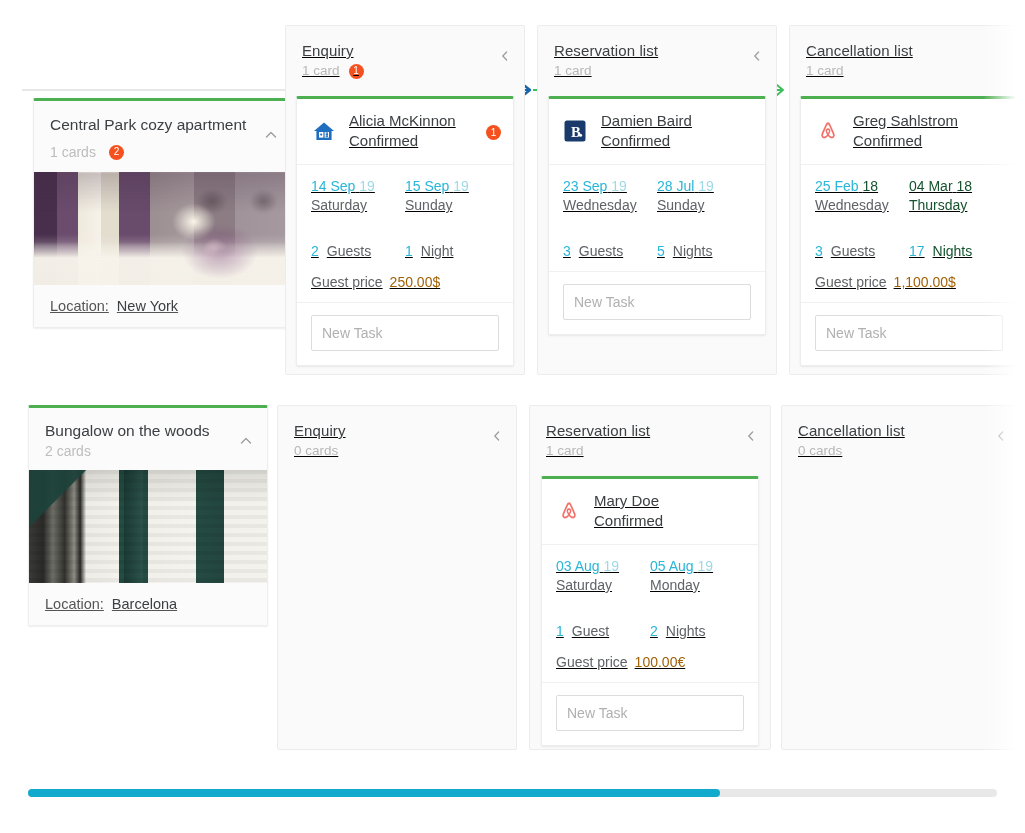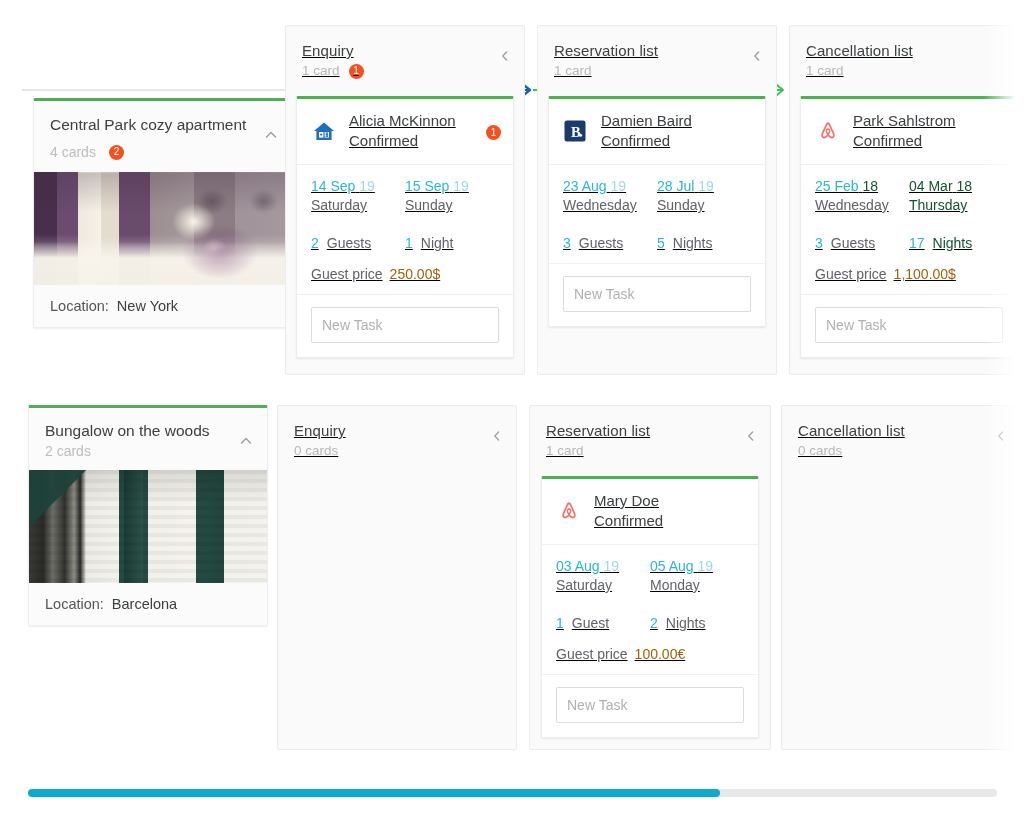--- a/index.html
+++ b/index.html
@@ -65,21 +65,21 @@
   .prop-name { font-size: 15.5px; color: #3c4043; line-height: 21px; }
   .prop-cards-row { display: flex; align-items: center; gap: 13px; margin-top: 9px; }
   .prop-cards { font-size: 14px; color: #bdbdbd; }
   .chev-up {
     position: absolute; right: 14px; top: 27px;
     width: 14px; height: 14px; color: #9e9e9e; cursor: pointer;
   }
   .prop-img { width: 100%; height: 113px; position: relative; overflow: hidden; }
   .prop-loc {
     padding: 13px 16px; background: #fbfbfb;
-    font-size: 14.5px; color: #555;
+    font-size: 14.5px; color: #555; text-decoration: underline;
   }
   .prop-loc b { font-weight: normal; color: #3c4043; margin-left: 8px; }
 
   
   .photo-ny {
     width: 100%; height: 100%;
     background:
       radial-gradient(ellipse 55px 40px at 72% 70%, rgba(120,60,120,.55), rgba(120,60,120,0) 70%),
       radial-gradient(ellipse 30px 26px at 62% 44%, rgba(255,250,235,.95), rgba(255,250,235,0) 72%),
       radial-gradient(ellipse 16px 14px at 70% 68%, rgba(255,245,225,.9), rgba(255,245,225,0) 75%),
@@ -148,21 +148,21 @@
   .res-names { line-height: 20px; }
   .res-guest { font-size: 15px; color: #3c4043; }
   .res-status { font-size: 15px; color: #3c4043; }
   .res-badge { position: absolute; right: 12px; top: 26px; }
   .res-body { padding: 12px 14px 10px 14px; }
   .dates { display: flex; }
   .dcol { width: 50%; }
   .d-date { font-size: 14px; color: #29b6d8; line-height: 19px; }
   .d-date .yr { color: #9fd9e6; }
   .d-day  { font-size: 14px; color: #5f6368; line-height: 19px; }
-  .counts { display: flex; margin-top: 18px; }
+  .counts { display: flex; margin-top: 26px; }
   .ccol { width: 50%; font-size: 14px; line-height: 20px; }
   .ccol .num { color: #29b6d8; margin-right: 8px; }
   .ccol .lbl { color: #5f6368; }
   .price-row { margin-top: 11px; font-size: 14px; line-height: 20px; }
   .price-row .plbl { color: #5f6368; }
   .price-row .pval { color: #a16207; margin-left: 7px; }
   .task-wrap { padding: 12px 14px 14px 14px; border-top: 1px solid #f0f0f0; }
   .task-input {
     width: 100%; height: 36px;
     border: 1px solid #dcdcdc; border-radius: 2px;
@@ -217,21 +217,21 @@
         <stop offset="100%" stop-color="#e8563f" stop-opacity="0"></stop>
       </linearGradient>
     </defs>
     <line x1="786" y1="8" x2="1010" y2="8" stroke="url(#redfade)" stroke-width="2"></line>
   </svg>
 
   <div class="prop-card" style="left:33px; top:98px; width:260px;">
     <div class="prop-head">
       <div class="prop-name">Central Park cozy apartment</div>
       <div class="prop-cards-row">
-        <span class="prop-cards">4 cards</span>
+        <span class="prop-cards">1 cards</span>
         <span class="badge">2</span>
       </div>
       <span class="chev-up">
         <svg viewBox="0 0 14 14" width="14" height="14">
             <path d="M2.5 9 L7 4.6 L11.5 9" fill="none" stroke="#9e9e9e" stroke-width="1.4" stroke-linecap="round" stroke-linejoin="round"></path>
           </svg>
       </span>
     </div>
     <div class="prop-img">
         <div class="photo-ny"></div>
@@ -319,21 +319,21 @@
           </svg>
         </span>
         <span class="res-names">
           <div class="res-guest">Damien Baird</div>
           <div class="res-status">Confirmed</div>
         </span>
       </div>
       <div class="res-body">
         <div class="dates">
           <div class="dcol">
-            <div class="d-date"><span>23 Aug</span> <span class="yr">19</span></div>
+            <div class="d-date"><span>23 Sep</span> <span class="yr">19</span></div>
             <div class="d-day">Wednesday</div>
           </div>
           <div class="dcol">
             <div class="d-date"><span>28 Jul</span> <span class="yr">19</span></div>
             <div class="d-day">Sunday</div>
           </div>
         </div>
         <div class="counts">
           <div class="ccol"><span class="num">3</span><span class="lbl">Guests</span></div>
           <div class="ccol"><span class="num">5</span><span class="lbl">Nights</span></div>
@@ -352,21 +352,21 @@
     </div>
 
     <div class="res-card faded" style="margin:6px 10px 0 10px;">
       <div class="res-head">
         <span class="res-ico">
           <svg viewBox="0 0 26 26" width="26" height="26">
             <path d="M13 4.2 C14 4.2 14.7 5 15.4 6.6 C16.6 9.2 18.6 13.6 19.4 15.6 C20.4 18.1 19 20.4 16.9 20.4 C15.5 20.4 14.2 19.5 13 18 C11.8 19.5 10.5 20.4 9.1 20.4 C7 20.4 5.6 18.1 6.6 15.6 C7.4 13.6 9.4 9.2 10.6 6.6 C11.3 5 12 4.2 13 4.2 Z M13 6.4 C12.6 6.4 12.3 6.8 11.9 7.7 C10.8 10.1 8.9 14.3 8.2 16.2 C7.7 17.6 8.3 18.5 9.2 18.5 C10.1 18.5 11.1 17.7 12.1 16.4 C11.2 15.1 10.6 13.9 10.6 12.8 C10.6 11.3 11.6 10.3 13 10.3 C14.4 10.3 15.4 11.3 15.4 12.8 C15.4 13.9 14.8 15.1 13.9 16.4 C14.9 17.7 15.9 18.5 16.8 18.5 C17.7 18.5 18.3 17.6 17.8 16.2 C17.1 14.3 15.2 10.1 14.1 7.7 C13.7 6.8 13.4 6.4 13 6.4 Z M13 12 C12.4 12 12.1 12.4 12.1 13 C12.1 13.6 12.4 14.3 13 15.1 C13.6 14.3 13.9 13.6 13.9 13 C13.9 12.4 13.6 12 13 12 Z" fill="#f2736b"></path>
           </svg>
         </span>
         <span class="res-names">
-          <div class="res-guest">Park Sahlstrom</div>
+          <div class="res-guest">Greg Sahlstrom</div>
           <div class="res-status">Confirmed</div>
         </span>
       </div>
       <div class="res-body">
         <div class="dates">
           <div class="dcol">
             <div class="d-date"><span>25 Feb</span> <span class="yr">18</span></div>
             <div class="d-day">Wednesday</div>
           </div>
           <div class="dcol">

